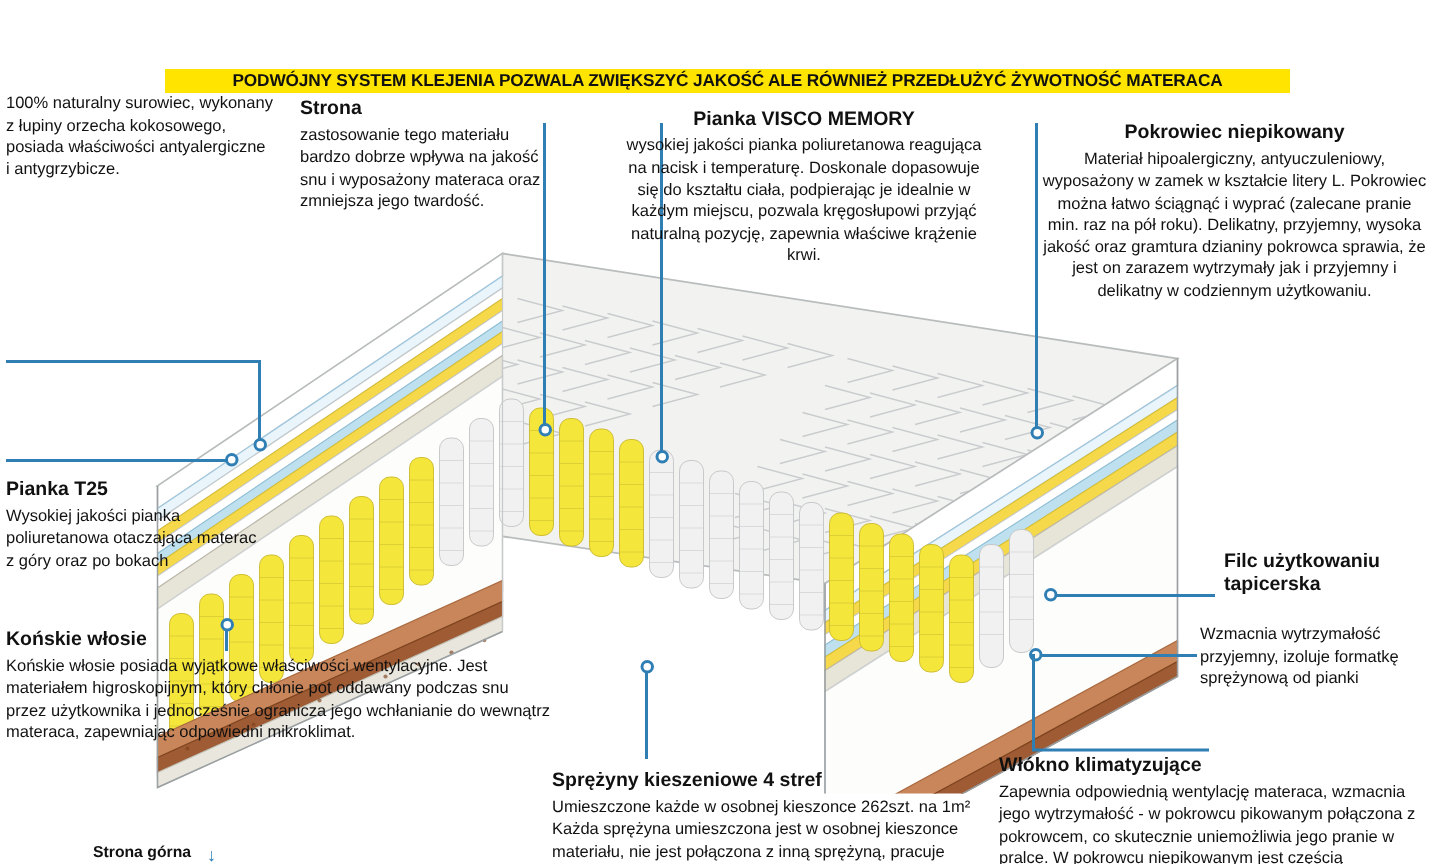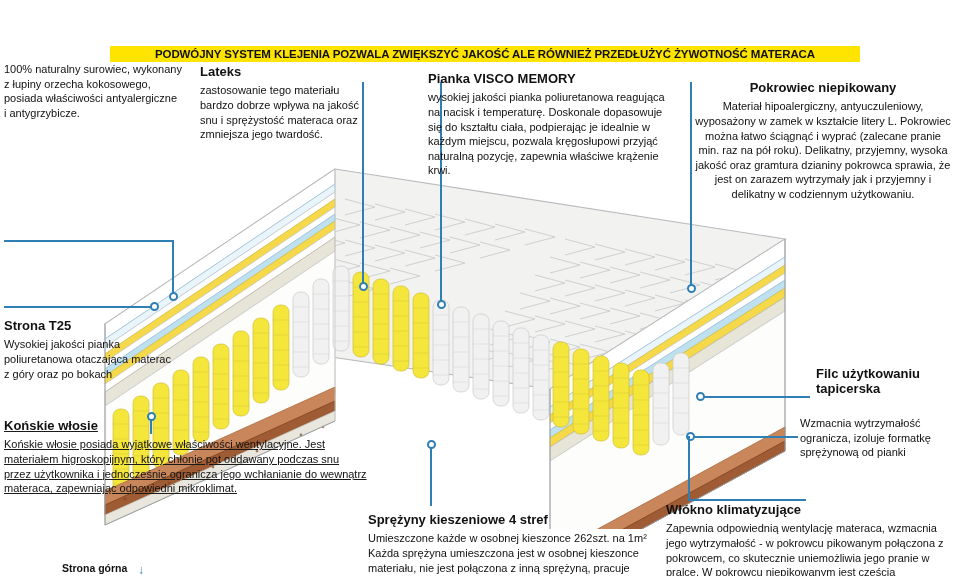--- a/index.html
+++ b/index.html
@@ -307,56 +307,56 @@
   <div class="dot" style="left:427px;top:396px;"></div>
 
   <div class="ln" style="left:150px;top:372px;width:2px;height:18px;"></div>
   <div class="dot" style="left:147px;top:368px;"></div>
 
   <div class="blk" style="left:4px;top:18px;width:178px;">
     <div class="txt">100% naturalny surowiec, wykonany z łupiny orzecha kokosowego, posiada właściwości antyalergiczne i antygrzybicze.</div>
   </div>
 
   <div class="blk" style="left:200px;top:20px;width:172px;">
-    <div class="ttl">Lateks</div>
-    <div class="txt">zastosowanie tego materiału bardzo dobrze wpływa na jakość snu i sprężystość materaca oraz zmniejsza jego twardość.</div>
-  </div>
-
-  <div class="blk" style="left:428px;top:27px;width:240px;">
+    <div class="ttl">Strona</div>
+    <div class="txt">zastosowanie tego materiału bardzo dobrze wpływa na jakość snu i wyposażony materaca oraz zmniejsza jego twardość.</div>
+  </div>
+
+  <div class="blk" style="left:416px;top:27px;width:240px;text-align:center;">
     <div class="ttl">Pianka VISCO MEMORY</div>
     <div class="txt">wysokiej jakości pianka poliuretanowa reagująca na nacisk i temperaturę. Doskonale dopasowuje się do kształtu ciała, podpierając je idealnie w każdym miejscu, pozwala kręgosłupowi przyjąć naturalną pozycję, zapewnia właściwe krążenie krwi.</div>
   </div>
 
   <div class="blk" style="left:694px;top:36px;width:258px;text-align:center;">
     <div class="ttl">Pokrowiec niepikowany</div>
     <div class="txt">Materiał hipoalergiczny, antyuczuleniowy, wyposażony w zamek w kształcie litery L. Pokrowiec można łatwo ściągnąć i wyprać (zalecane pranie min. raz na pół roku). Delikatny, przyjemny, wysoka jakość oraz gramtura dzianiny pokrowca sprawia, że jest on zarazem wytrzymały jak i przyjemny i delikatny w codziennym użytkowaniu.</div>
   </div>
 
   <div class="blk" style="left:4px;top:274px;width:172px;">
-    <div class="ttl">Strona T25</div>
+    <div class="ttl">Pianka T25</div>
     <div class="txt">Wysokiej jakości pianka poliuretanowa otaczająca materac z góry oraz po bokach</div>
   </div>
 
-  <div class="blk" style="left:4px;top:374px;width:364px;text-decoration:underline;">
+  <div class="blk" style="left:4px;top:374px;width:364px;">
     <div class="ttl">Końskie włosie</div>
     <div class="txt">Końskie włosie posiada wyjątkowe właściwości wentylacyjne. Jest materiałem higroskopijnym, który chłonie pot oddawany podczas snu przez użytkownika i jednocześnie ogranicza jego wchłanianie do wewnątrz materaca, zapewniając odpowiedni mikroklimat.</div>
   </div>
 
   <div class="blk" style="left:368px;top:468px;width:290px;">
     <div class="ttl">Sprężyny kieszeniowe 4 stref</div>
     <div class="txt" style="white-space:pre-line;">Umieszczone każde w osobnej kieszonce 262szt. na 1m²
 Każda sprężyna umieszczona jest w osobnej kieszonce materiału, nie jest połączona z inną sprężyną, pracuje osobno, pracuje cicho!</div>
   </div>
 
   <div class="blk" style="left:816px;top:322px;width:136px;">
     <div class="ttl">Filc użytkowaniu tapicerska</div>
   </div>
 
   <div class="blk" style="left:800px;top:372px;width:152px;">
-    <div class="txt">Wzmacnia wytrzymałość ogranicza, izoluje formatkę sprężynową od pianki</div>
+    <div class="txt">Wzmacnia wytrzymałość przyjemny, izoluje formatkę sprężynową od pianki</div>
   </div>
 
   <div class="blk" style="left:666px;top:458px;width:286px;">
     <div class="ttl">Włókno klimatyzujące</div>
     <div class="txt">Zapewnia odpowiednią wentylację materaca, wzmacnia jego wytrzymałość - w pokrowcu pikowanym połączona z pokrowcem, co skutecznie uniemożliwia jego pranie w pralce. W pokrowcu niepikowanym jest częścią wewnętrzną materaca, nie połączone z pokrowcem, pozwala na pranie pokrowca w pralce.</div>
   </div>
 
   <div class="scale-wrap">
     <div class="scale-label gorna">Strona górna</div>
     <div class="arrow-dn" style="left:128px;top:2px;">↓</div>

